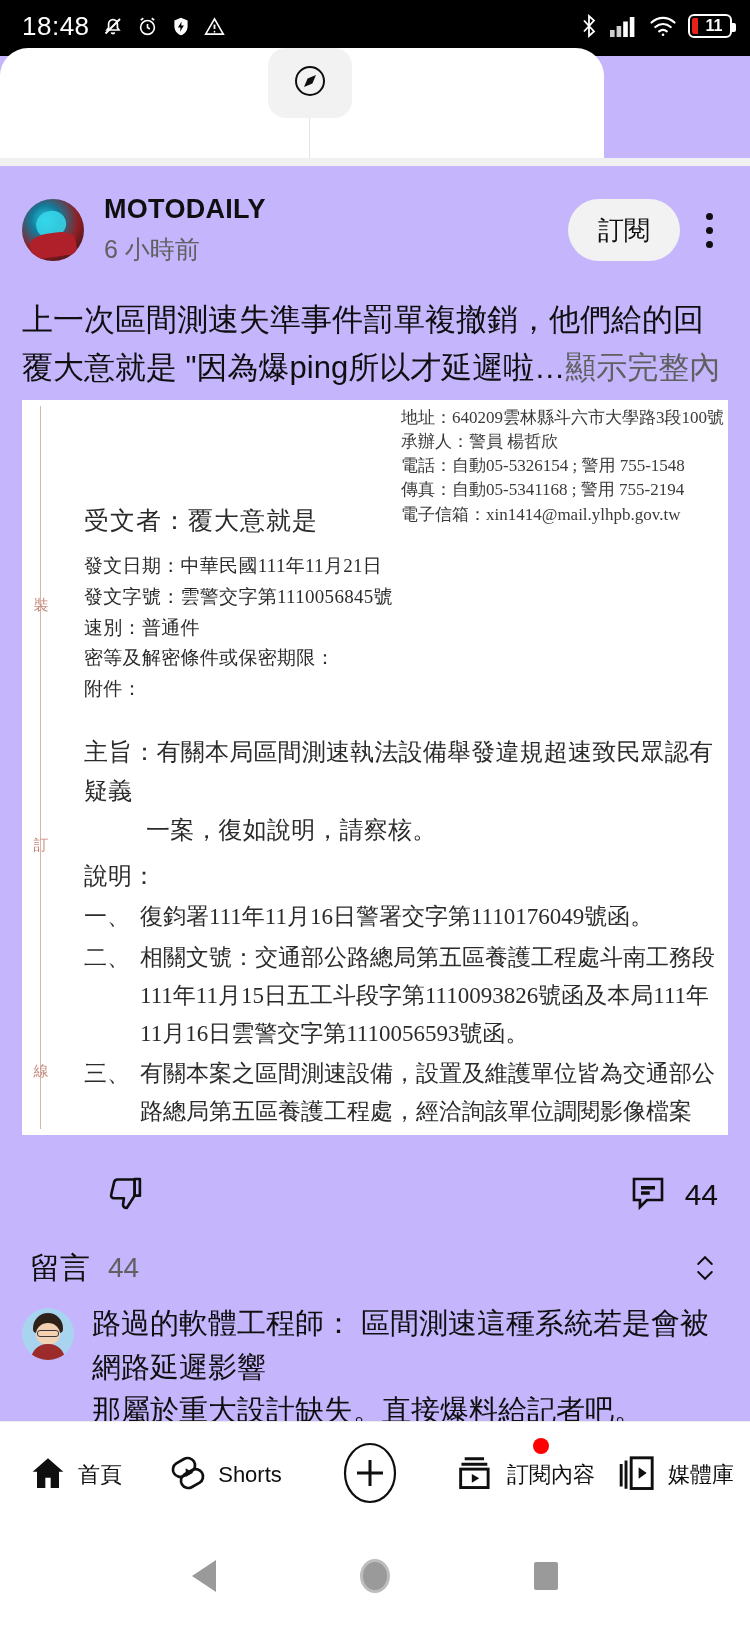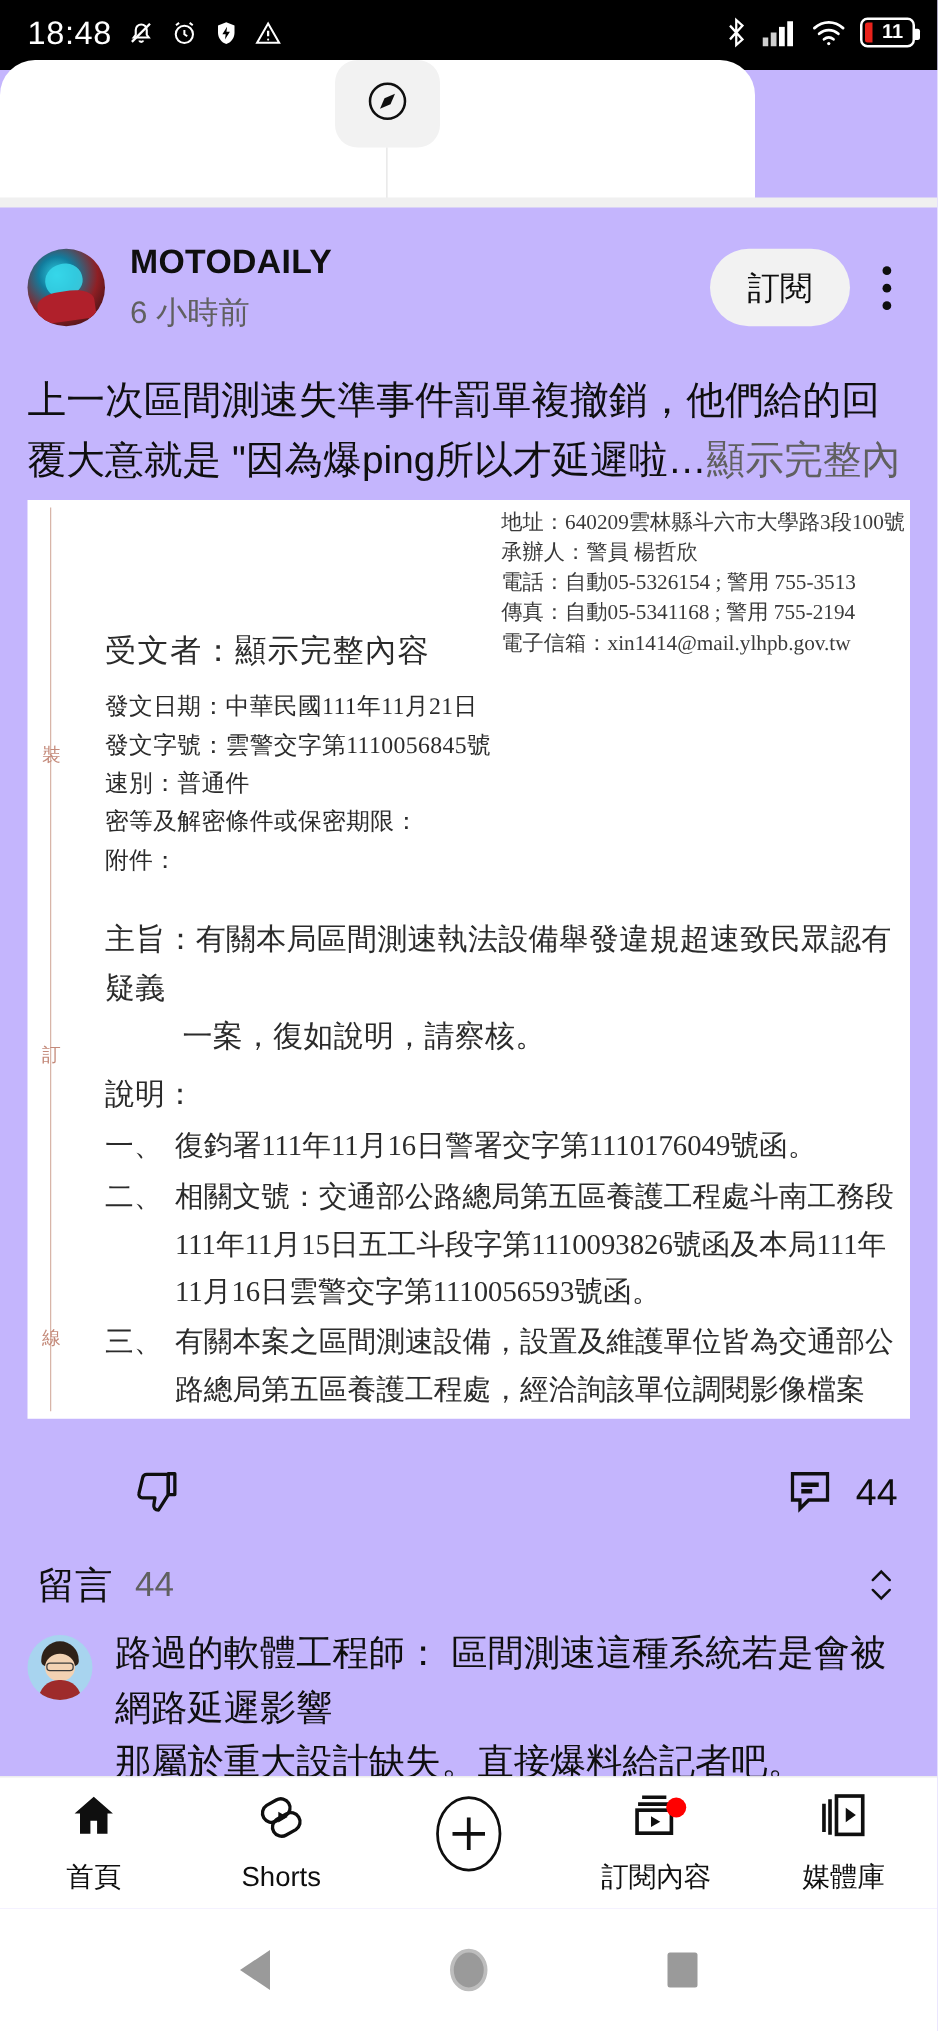--- a/index.html
+++ b/index.html
@@ -166,21 +166,21 @@
     margin-left: 18px; font-size: 29px; line-height: 1.5; color: #0f0f0f; flex: 1 1 auto;
   }
 
   
   .botnav {
     position: absolute; bottom: 98px; left: 0; width: 750px; height: 106px;
     background: #ffffff; border-top: 1px solid #ececec;
     display: flex; align-items: center;
   }
   .nav-item {
-    flex: 1 1 0; display: flex; flex-direction: column; align-items: center; justify-content: center;
+    flex: 1 1 0; display: flex; flex-direction: row; align-items: center; justify-content: center;
     gap: 10px; position: relative; height: 100%;
   }
   .nav-label { font-size: 22px; color: #0f0f0f; }
   .nav-badge {
     position: absolute; width: 16px; height: 16px; border-radius: 50%; background: #f00;
     top: 16px; left: 50%; margin-left: 8px;
   }
 
   
   .sysnav {
@@ -301,27 +301,27 @@
 
   <div class="doc">
     <div class="rule"></div>
     <div class="rmark" style="top:198px">裝</div>
     <div class="rmark" style="top:438px">訂</div>
     <div class="rmark" style="top:664px">線</div>
 
     <div class="doc-head">
       <div>地址：640209雲林縣斗六市大學路3段100號</div>
       <div>承辦人：警員 楊哲欣</div>
-      <div>電話：自動05-5326154 ; 警用 755-3513</div>
+      <div>電話：自動05-5326154 ; 警用 755-1548</div>
       <div>傳真：自動05-5341168 ; 警用 755-2194</div>
       <div>電子信箱：xin1414@mail.ylhpb.gov.tw</div>
     </div>
 
     <div class="doc-body">
-      <div class="d-recv">受文者：顯示完整內容</div>
+      <div class="d-recv">受文者：覆大意就是</div>
       <div class="d-meta">
         <div>發文日期：中華民國111年11月21日</div>
         <div>發文字號：雲警交字第1110056845號</div>
         <div>速別：普通件</div>
         <div>密等及解密條件或保密期限：</div>
         <div>附件：</div>
       </div>
       <div class="d-gap"></div>
       <div class="d-main">
         <span>主旨：有關本局區間測速執法設備舉發違規超速致民眾認有疑義</span>

